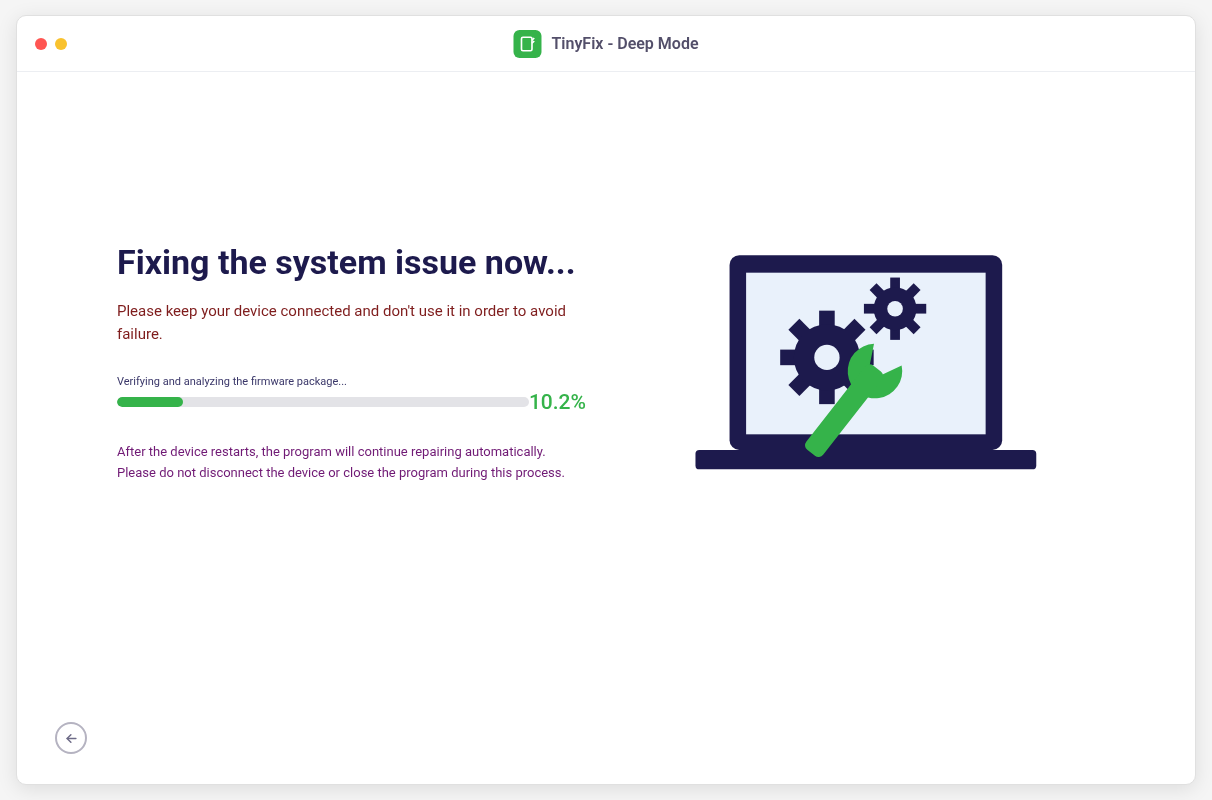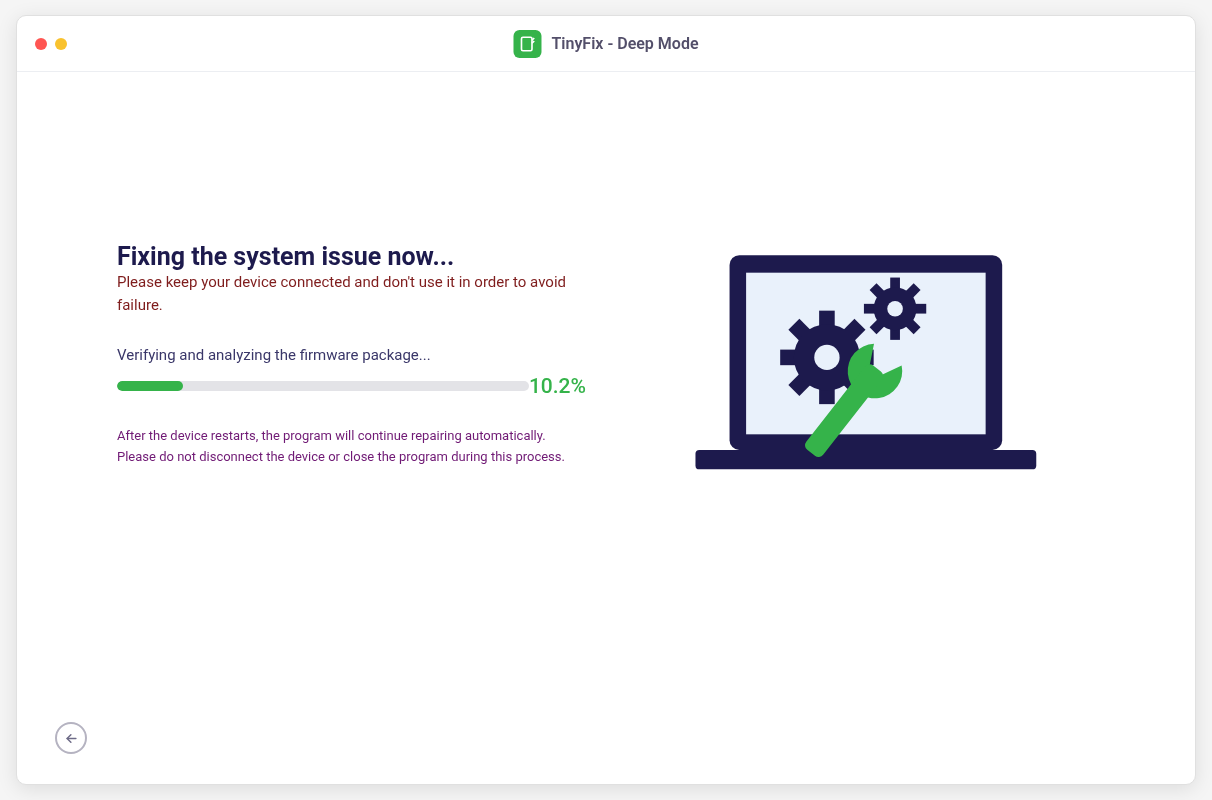--- a/index.html
+++ b/index.html
@@ -75,34 +75,35 @@
     .content {
       display: flex;
       padding: 170px 100px 0 100px;
       gap: 40px;
     }
     .left-pane {
       flex: 1;
       max-width: 500px;
     }
     .heading {
-      font-size: 25px;
+      font-size: 34px;
       font-weight: 700;
       color: #1d1a4d;
+      margin-bottom: 18px;
     }
     .subtext {
       font-size: 15px;
       color: #7f1d1d;
       line-height: 1.5;
       margin-bottom: 30px;
     }
     .status-text {
-      font-size: 15px;
+      font-size: 11px;
       color: #3a3769;
-      margin-bottom: 10px;
+      margin-bottom: 2px;
     }
     .progress-row {
       display: flex;
       align-items: center;
       margin-bottom: 28px;
     }
     .progress-track {
       flex: 1;
       height: 10px;
       background: #e3e3e7;

